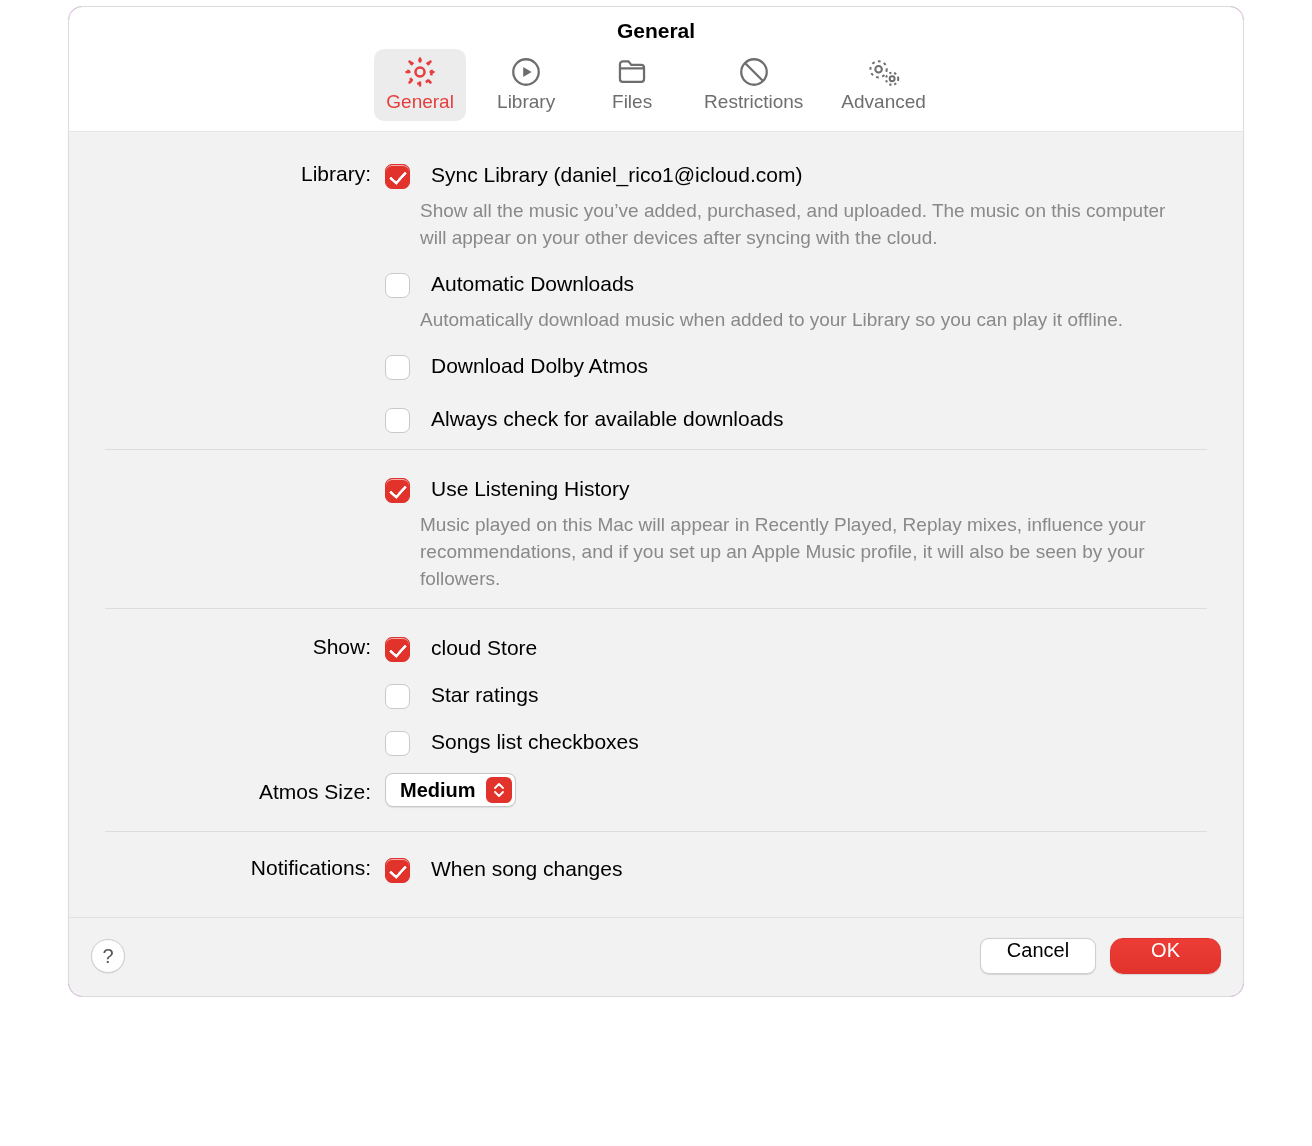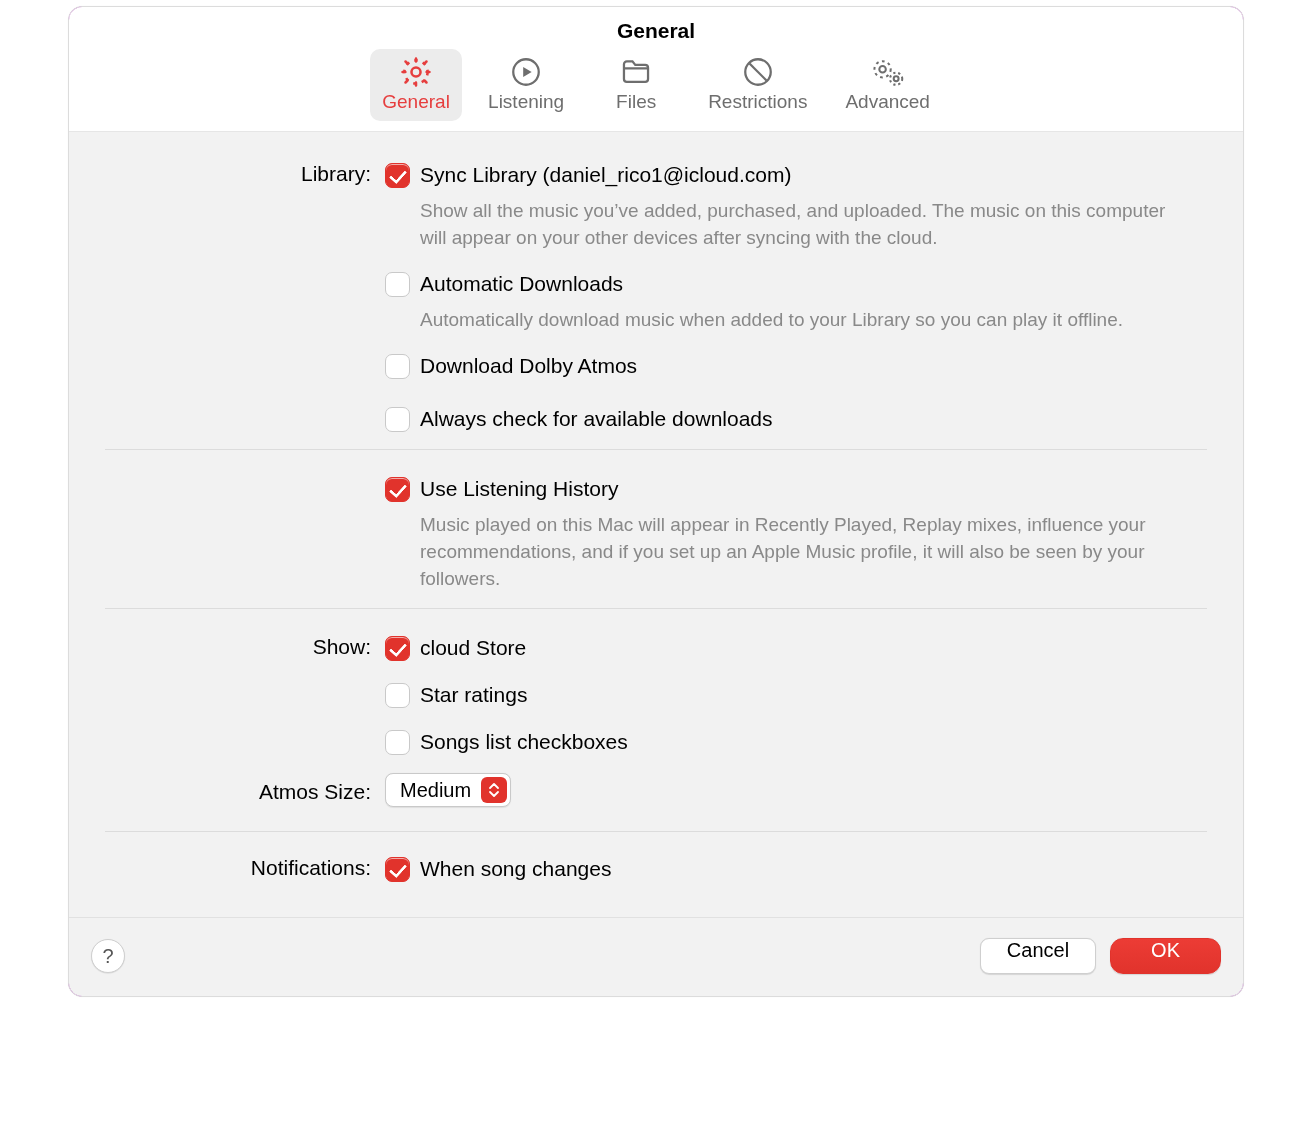--- a/index.html
+++ b/index.html
@@ -67,22 +67,22 @@
   .section-label {
     text-align: right;
     padding-right: 14px;
     font-size: 21px;
     color: #000;
     padding-top: 2px;
   }
   .rows { }
   .row {
     display: flex;
-    align-items: center;
-    gap: 10px;
+    align-items: flex-end;
+    gap: 21px;
     padding: 0 0 10px 0;
   }
   .row.tight { padding-bottom: 8px; }
   .checkbox {
     width: 25px; height: 25px;
     border-radius: 7px;
     border: 1px solid #c9c9c9;
     background: #fff;
     flex: 0 0 auto;
     position: relative;
@@ -127,21 +127,21 @@
     display: inline-flex;
     align-items: center;
     background: #fff;
     border: 1px solid #c9c9c9;
     border-radius: 8px;
     height: 34px;
     padding: 0 3px 0 14px;
     box-shadow: 0 0.5px 1px rgba(0,0,0,0.08);
     margin-top: -3px;
   }
-  .select-value { font-size: 20px; color:#000; padding-right: 10px;}
+  .select-value { font-size: 20px; color:#000; padding-right: 10px; font-weight: bold;}
   .select-arrows {
     width: 26px; height: 26px;
     border-radius: 6px;
     background: #e1332c;
     display:flex; flex-direction:column; align-items:center; justify-content:center;
     gap: 0px;
   }
   .select-arrows svg { display:block; }
 
   .footer {
@@ -202,21 +202,21 @@
         <span class="label">General</span>
       </div>
 
       <div class="toolbar-item">
         <span class="icon">
           <svg width="34" height="34" viewBox="0 0 24 24" fill="none" stroke="#6e6e6e" stroke-width="1.6">
             <circle cx="12" cy="12" r="9"></circle>
             <path d="M10 8.5l6 3.5-6 3.5z" fill="#6e6e6e" stroke="none"></path>
           </svg>
         </span>
-        <span class="label">Listening</span>
+        <span class="label">Library</span>
       </div>
 
       <div class="toolbar-item">
         <span class="icon">
           <svg width="34" height="34" viewBox="0 0 24 24" fill="none" stroke="#6e6e6e" stroke-width="1.6">
             <path d="M3.5 6.5a2 2 0 0 1 2-2h4l2 2.5h7a2 2 0 0 1 2 2v8a2 2 0 0 1-2 2h-13a2 2 0 0 1-2-2z"></path>
             <path d="M3.5 9.5h17"></path>
           </svg>
         </span>
         <span class="label">Files</span>

